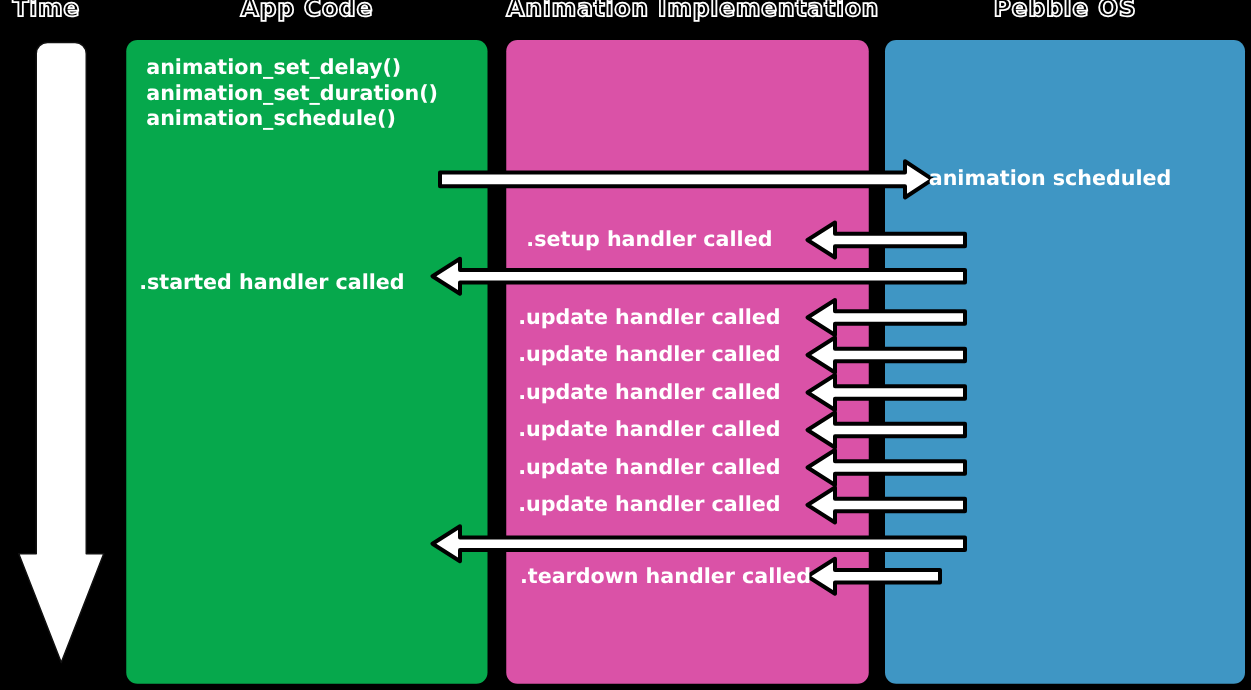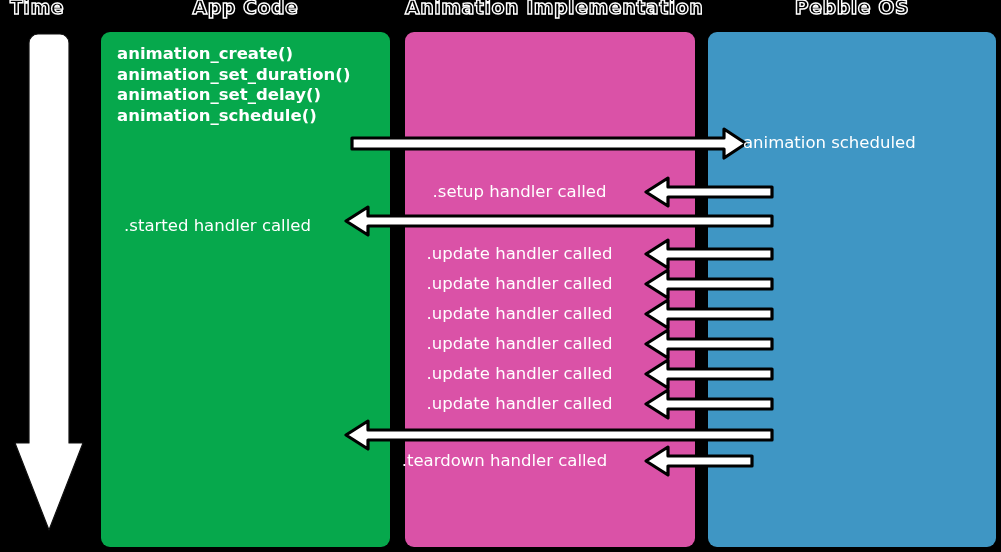--- a/index.html
+++ b/index.html
@@ -24,21 +24,21 @@
   .lane.green{background:#06a84c;}
   .lane.pink {background:#da52a7;}
   .lane.blue {background:#3f96c4;}
 
   
   #time-arrow{position:absolute;left:14px;top:28px;width:70px;height:510px;}
 
   
   .msg{
     position:absolute;
-    font-size:16.5px;font-weight:normal;color:#ffffff;
+    font-size:16.5px;font-weight:bold;color:#ffffff;
     white-space:nowrap;line-height:20px;
   }
   .msg.r{text-align:center;}
   .msg.l{text-align:left;}
 
   
   #app-calls{
     position:absolute;left:117px;top:44px;
     font-size:16.5px;font-weight:bold;color:#ffffff;
     line-height:20.5px;white-space:nowrap;
@@ -62,23 +62,22 @@
 
   <div class="lane green" style="left:101px;width:289px;"></div>
   <div class="lane pink" style="left:405px;width:290px;"></div>
   <div class="lane blue" style="left:708px;width:288px;"></div>
 
   <svg id="time-arrow" viewBox="0 0 70 510">
     <path d="M24 6 h22 a9 9 0 0 1 9 9 v400 h14 L35 502 L1 415 h14 V15 a9 9 0 0 1 9 -9 z" fill="#ffffff" stroke="#111111" stroke-width="1.2" stroke-linejoin="round"></path>
   </svg>
 
   <div id="app-calls">
-    <div>animation_create()</div>
+    <div>animation_set_delay()</div>
     <div>animation_set_duration()</div>
-    <div>animation_set_delay()</div>
     <div>animation_schedule()</div>
   </div>
 
   <svg id="arrows" viewBox="0 0 1001 552">
     <g fill="#ffffff" stroke="#000000" stroke-width="3.2" stroke-linejoin="round">
 
       <path d="M352 138 h372 v-9 l22 14.5 l-22 14.5 v-9 h-372 z"></path>
 
       <path d="M772 187 h-104 v-9 l-22 14 l22 14 v-9 h104 z"></path>
 
@@ -104,16 +103,16 @@
   <div class="msg r" style="left:101px;top:216px;width:233px;">.started handler called</div>
 
   <div class="msg r" style="left:405px;top:244px;width:229px;">.update handler called</div>
   <div class="msg r" style="left:405px;top:274px;width:229px;">.update handler called</div>
   <div class="msg r" style="left:405px;top:304px;width:229px;">.update handler called</div>
   <div class="msg r" style="left:405px;top:334px;width:229px;">.update handler called</div>
   <div class="msg r" style="left:405px;top:364px;width:229px;">.update handler called</div>
   <div class="msg r" style="left:405px;top:394px;width:229px;">.update handler called</div>
 
 
-  <div class="msg r" style="left:390px;top:451px;width:229px;">.teardown handler called</div>
+  <div class="msg r" style="left:416px;top:451px;width:229px;">.teardown handler called</div>
 
 
 </div>
 
 </body></html>

